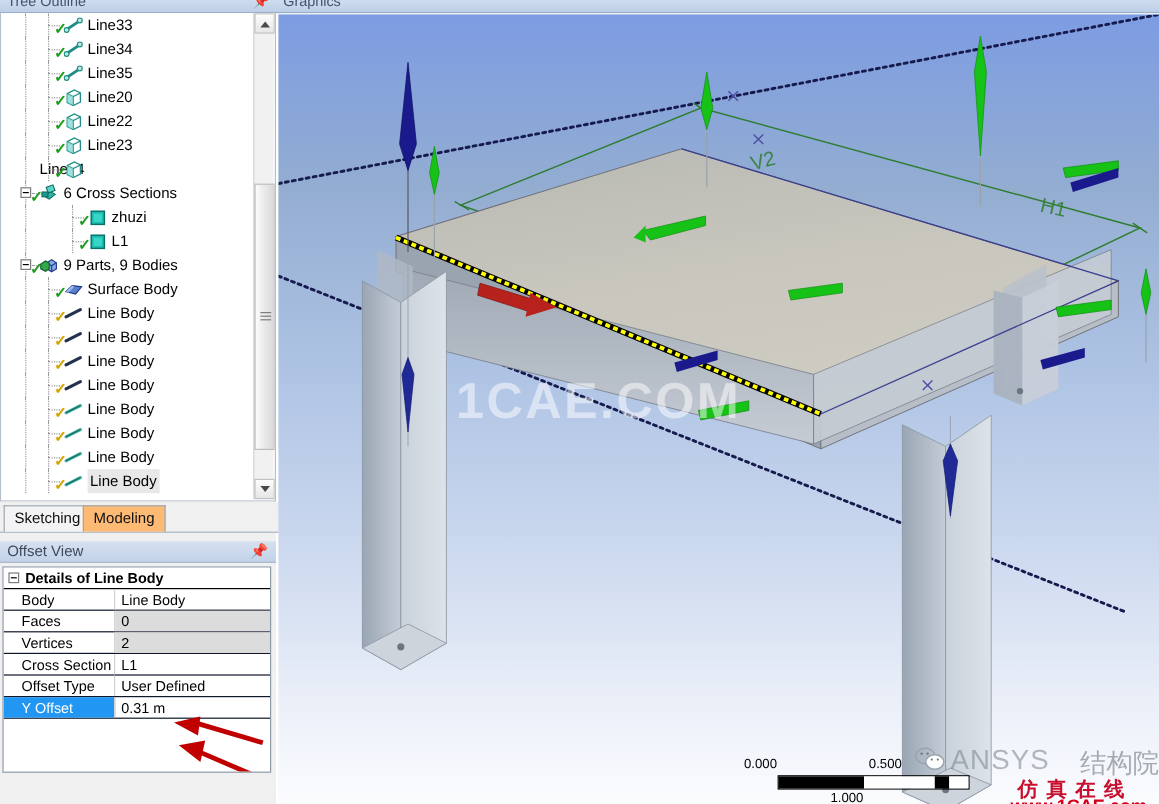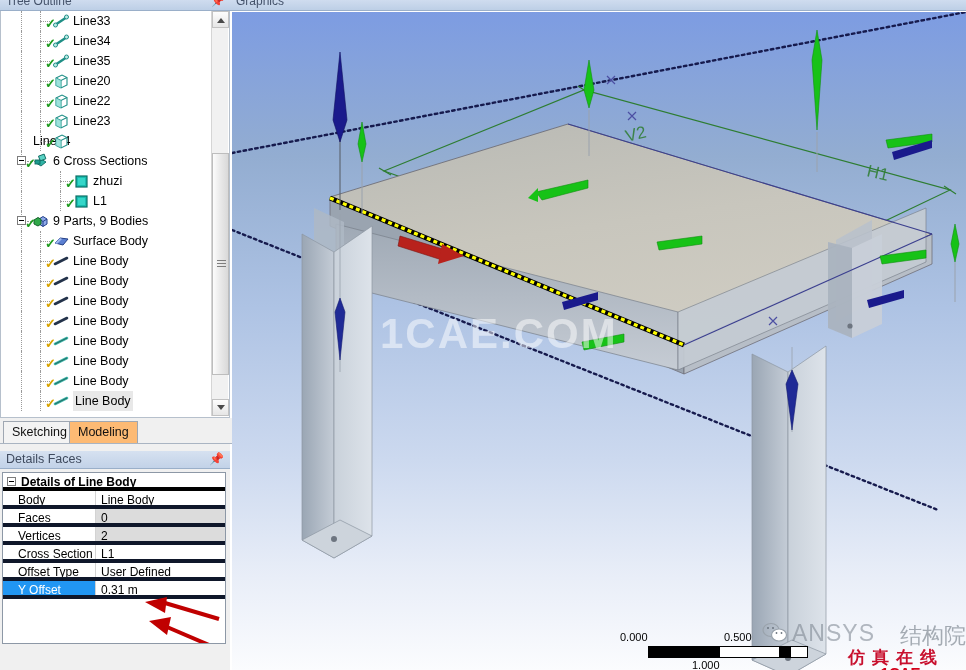--- a/index.html
+++ b/index.html
@@ -198,21 +198,21 @@
     left: 2px; top: 472px;
     width: 224px; height: 172px;
     background: #ffffff;
     border: 1px solid #8d98a6;
     overflow: hidden;
   }
   .drow {
     position: relative;
     height: 18px;
     display: flex;
-    border-bottom: 4px solid #0f172a;
+    border-bottom: 1px solid #0f172a;
     font-size: 12px;
     line-height: 18px;
   }
   .drow .dkey {
     width: 93px;
     padding-left: 15px;
     border-right: 1px solid #d3d3d3;
     color: #000;
     overflow: hidden;
     white-space: nowrap;
@@ -220,21 +220,21 @@
   .drow .dval {
     flex: 1;
     padding-left: 5px;
     color: #000;
     overflow: hidden;
     white-space: nowrap;
   }
   .drow.header {
     background: #ffffff;
     font-weight: bold;
-    border-bottom: 4px solid #000000;
+    border-bottom: 1px solid #000000;
   }
   .drow.header .dhdr {
     padding-left: 18px;
     font-size: 12px;
     font-weight: bold;
   }
   .drow.header .hexp {
     position: absolute;
     left: 4px; top: 4px;
     width: 9px; height: 9px;
@@ -614,21 +614,21 @@
     <div id="mode-tabs">
       <div class="mtab active" id="tab-sketching">
         <span>Sketching</span>
       </div>
       <div class="mtab" id="tab-modeling">
         <span>Modeling</span>
       </div>
     </div>
 
     <div id="details-title">
-      <span class="ptitle-text">Details Faces</span>
+      <span class="ptitle-text">Offset View</span>
       <span class="pin">📌</span>
     </div>
 
     <div id="details-table">
       <div class="drow header">
         <span class="hexp"></span>
         <span class="dhdr">Details of Line Body</span>
       </div>
       <div id="details-rows">
           <div class="drow">

